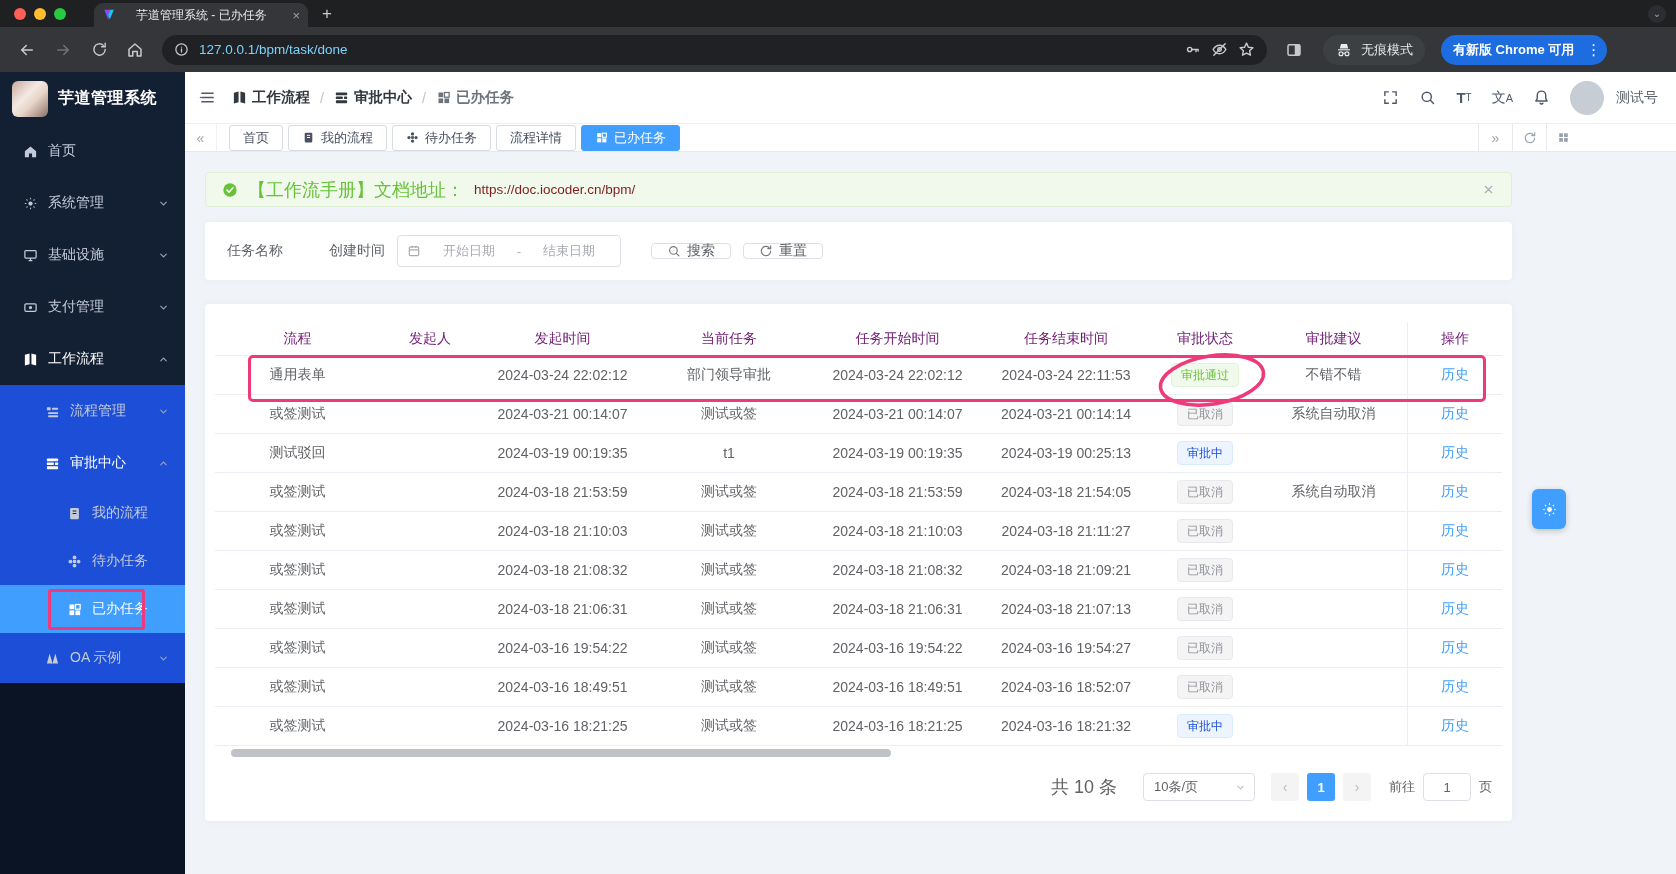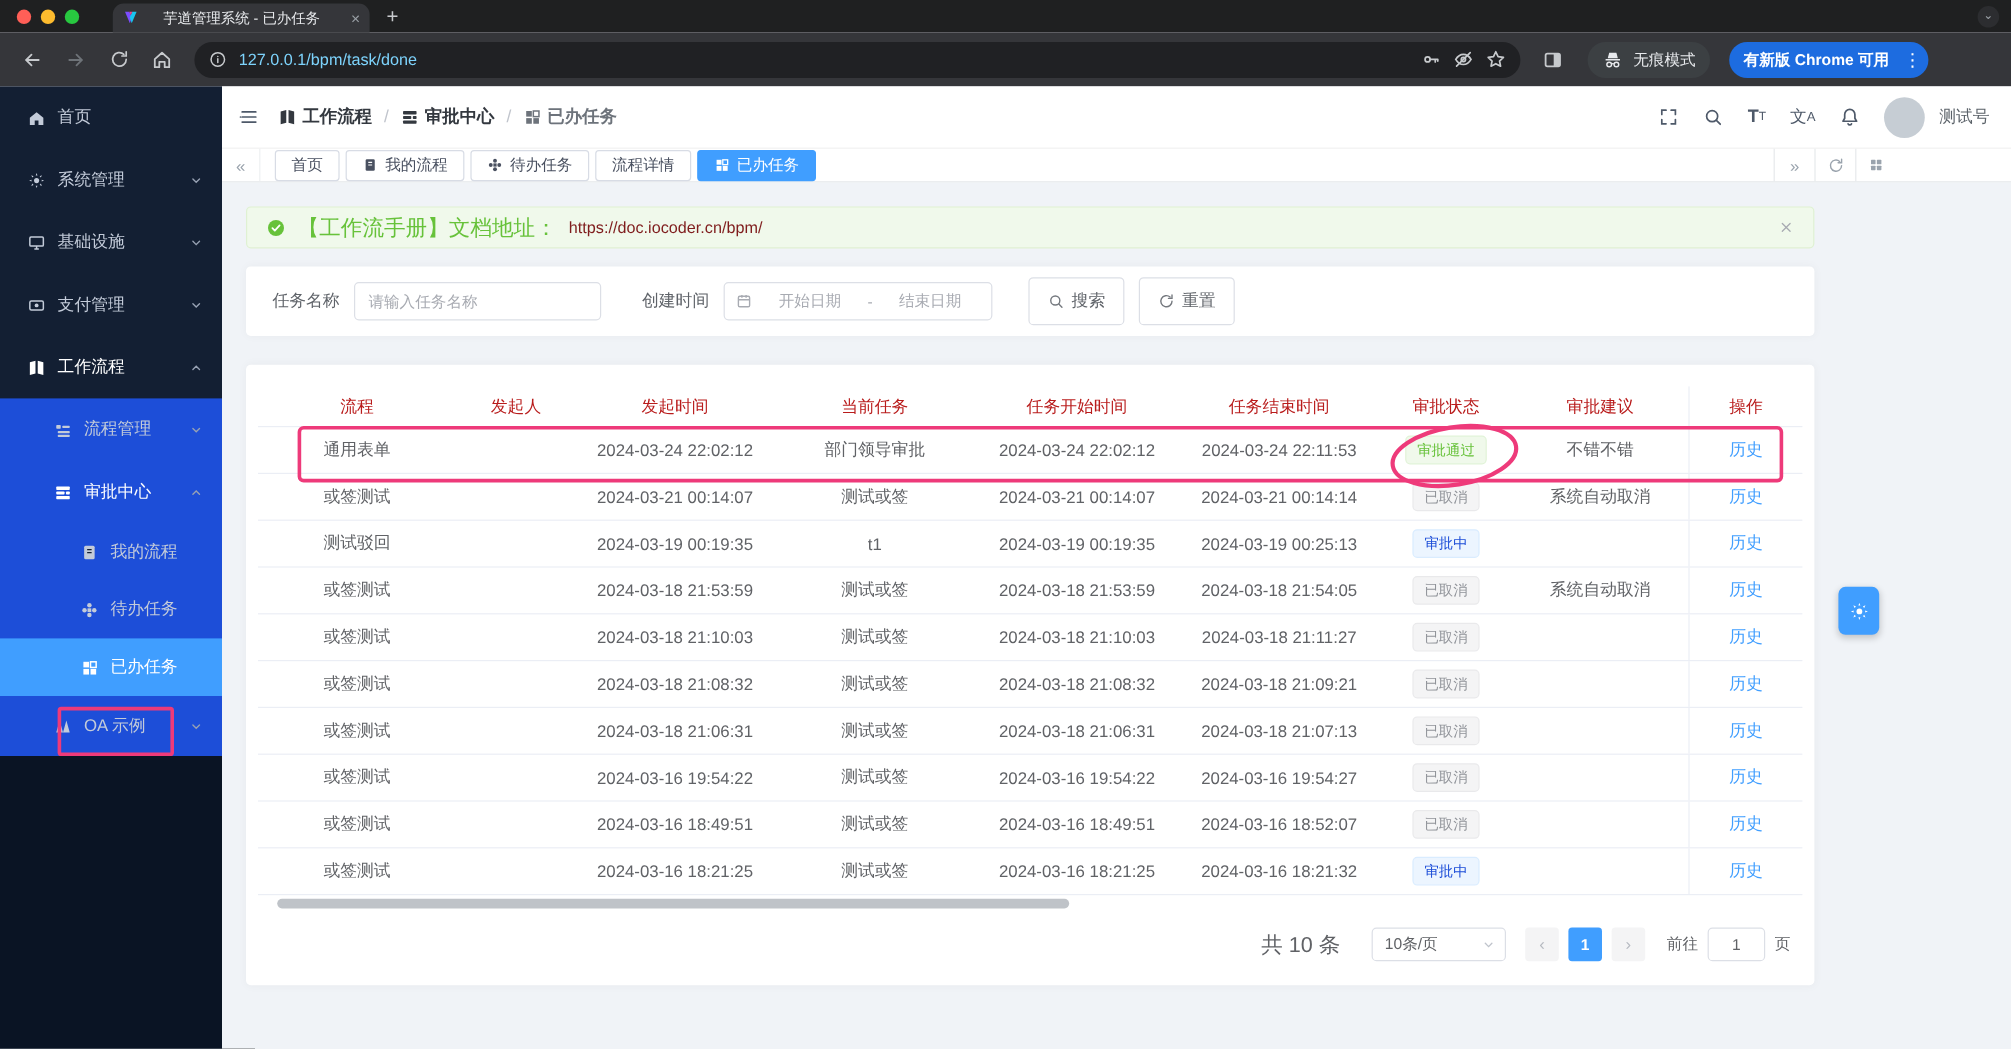--- a/index.html
+++ b/index.html
@@ -78,28 +78,28 @@
   .alert .close{margin-left:auto;color:#a8abb2;cursor:pointer;display:flex}
 
   .card{background:#fff;border-radius:4px;box-shadow:0 0 8px rgba(0,0,0,.04)}
   .search-card{width:1307px;height:58px;margin-top:15px;display:flex;align-items:center;padding:0 22px}
   .flabel{font-size:14px;color:#5f6369;margin-right:12px;white-space:nowrap}
   .inp{width:206px;height:32px;border:1px solid #dcdfe6;border-radius:4px;padding:0 11px;font-size:13px;color:#606266;background:#fff;outline:none;font-family:inherit}
   .inp::placeholder{color:#a8abb2}
   .dr{width:224px;height:32px;border:1px solid #dcdfe6;border-radius:4px;display:flex;align-items:center;padding:0 9px;gap:6px;color:#a8abb2;font-size:13px;cursor:pointer}
   .dr .ph{flex:1;text-align:center;white-space:nowrap}
   .gap32{width:34px}.gap28{width:30px}
-  .btn{height:40px;border:1px solid #dcdfe6;border-radius:4px;background:#fff;color:#5f6369;font-size:14px;display:flex;align-items:center;gap:6px;padding:0 15px;cursor:pointer;font-family:inherit}
+  .btn{height:16px;border:1px solid #dcdfe6;border-radius:4px;background:#fff;color:#5f6369;font-size:14px;display:flex;align-items:center;gap:6px;padding:0 15px;cursor:pointer;font-family:inherit}
   .btn + .btn{margin-left:12px}
   .btn .bic{display:flex;color:#75797f}
 
   .table-card{width:1307px;margin-top:24px;padding:18px 10px 20px}
   .thead,.tr{display:grid;grid-template-columns:165px 100px 165px 168px 169px 168px 110px 147px 95px}
   .thead{height:34px;border-bottom:1px solid #ebeef5}
-  .th{font-size:14px;color:#b91c1c;display:flex;align-items:center;justify-content:center;font-weight:normal}
+  .th{font-size:14px;color:#701a75;display:flex;align-items:center;justify-content:center;font-weight:normal}
   .tr{height:39px;border-bottom:1px solid #ebeef5}
   .td{font-size:14px;color:#606266;display:flex;align-items:center;justify-content:center;white-space:nowrap;overflow:hidden}
   .op-col{border-left:1px solid #ebeef5}
   .tag{font-size:12px;height:24px;line-height:22px;padding:0 9px;border-radius:4px;border:1px solid transparent}
   .tag-success{color:#67c23a;background:#f0f9eb;border-color:#e1f3d8}
   .tag-info{color:#909399;background:#f4f4f5;border-color:#e9e9eb}
   .tag-primary{color:#1d4ed8;background:#ecf5ff;border-color:#d9ecff}
   .link{color:#409eff;font-size:14px;cursor:pointer;text-decoration:none}
   .hscroll{position:relative;height:8px;margin:3px 6px 0}
   .hthumb{position:absolute;left:10px;top:0;width:660px;height:8px;border-radius:4px;background:#b4b8be;opacity:.85;cursor:pointer}
@@ -212,20 +212,24 @@
         </svg>
       <span>无痕模式</span>
     </div>
     <div class="chip update">
       <span>有新版 Chrome 可用</span>
       <span class="more">⋮</span>
     </div>
   </div>
 
   <aside class="sidebar">
+    <div class="brand">
+      <span class="avatar"></span>
+      <span class="name">芋道管理系统</span>
+    </div>
     <div class="mi l1">
       <span class="ic">
           <svg width="15" height="15" viewBox="0 0 24 24" fill="currentColor">
             <path d="M3 11.5 12 4l9 7.5V21h-6.5v-6h-5v6H3z"></path>
           </svg>
         </span>
       <span>首页</span>
     </div>
     <div class="mi l1">
       <span class="ic">
@@ -494,21 +498,20 @@
       <a>https://doc.iocoder.cn/bpm/</a>
       <span class="close">
         <svg width="13" height="13" viewBox="0 0 24 24" fill="none" stroke="currentColor" stroke-width="2" stroke-linecap="round">
             <path d="M6 6l12 12M18 6L6 18"></path>
           </svg>
       </span>
     </div>
 
     <div class="card search-card">
       <span class="flabel">任务名称</span>
-      <input class="inp" placeholder="请输入任务名称" style="">
       <span class="gap32"></span>
       <span class="flabel">创建时间</span>
       <div class="dr">
         <svg width="14" height="14" viewBox="0 0 24 24" fill="none" stroke="currentColor" stroke-width="2">
             <rect x="4" y="5" width="16" height="15" rx="2"></rect>
             <path d="M4 10h16M9 3v4M15 3v4"></path>
           </svg>
         <span class="ph">开始日期</span>
         <span>-</span>
         <span class="ph">结束日期</span>

